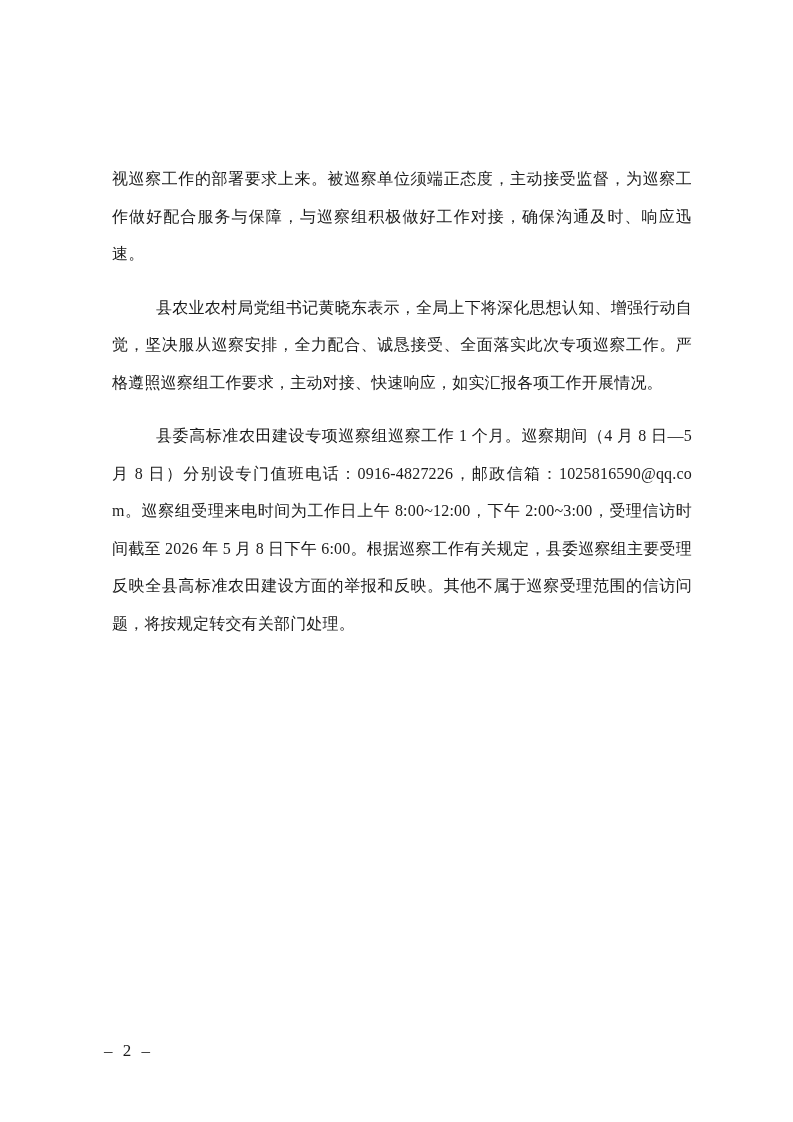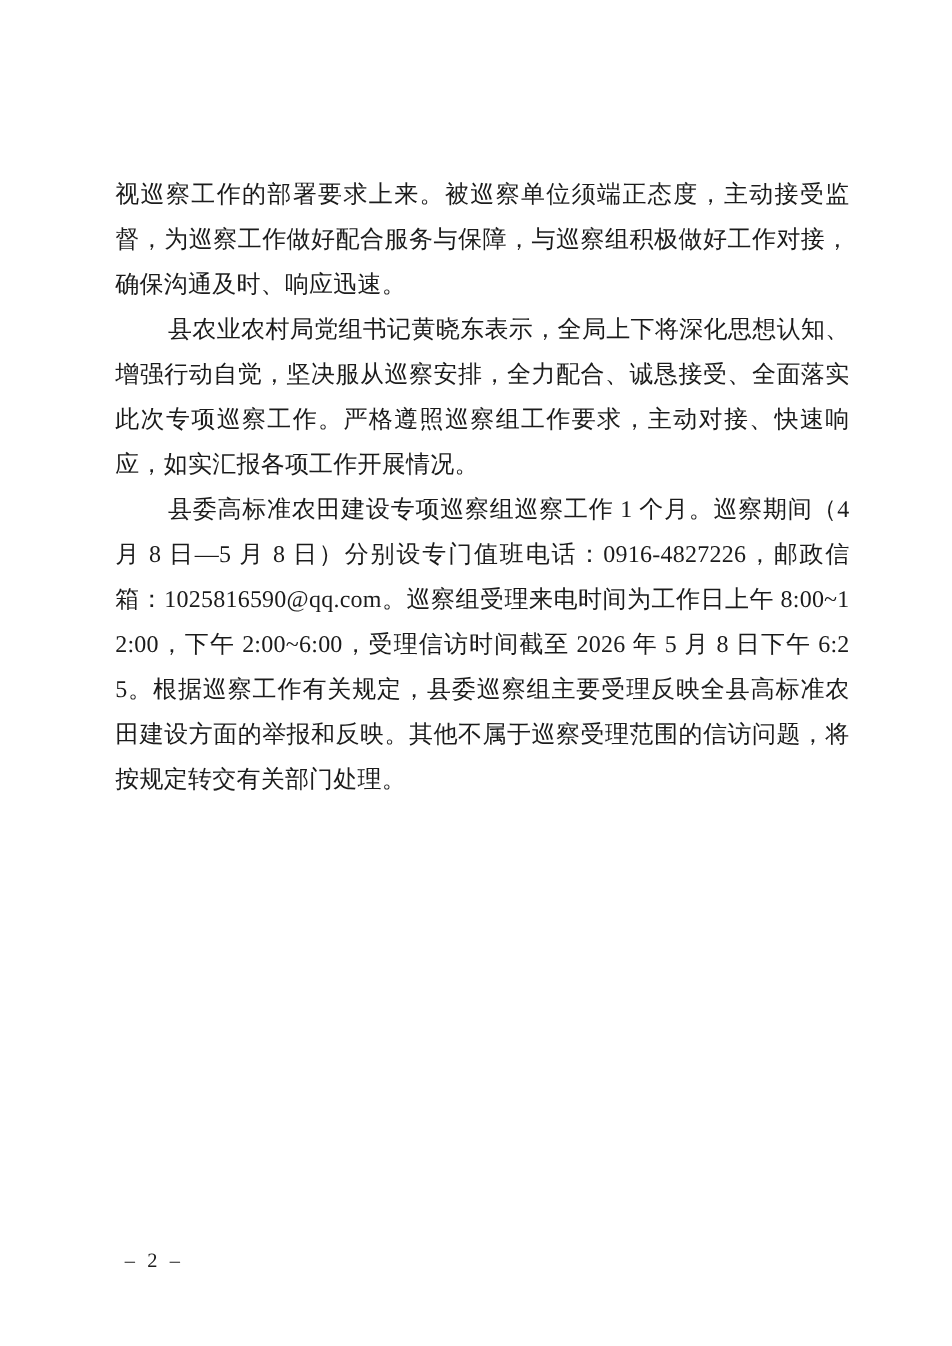--- a/index.html
+++ b/index.html
@@ -16,22 +16,22 @@
     font-family: "Liberation Serif", "DejaVu Serif", serif;
     color: #1b1b1b;
   }
   .doc-body {
     position: absolute;
     left: 96px;
     top: 144px;
     width: 612px;
   }
   .para {
-    margin: 0;
-    font-size: 20px;
+    margin: 16px;
+    font-size: 16px;
     line-height: 37.5px;
     text-align: justify;
     text-justify: inter-character;
     letter-spacing: 0.2px;
     word-break: break-all;
   }
   .para.indent {
     text-indent: 44px;
   }
   .page-number {
@@ -44,16 +44,16 @@
     white-space: pre;
   }
 </style>
 </head>
 <body>
 
 <div class="page">
   <div class="doc-body">
     <p class="para">视巡察工作的部署要求上来。被巡察单位须端正态度，主动接受监督，为巡察工作做好配合服务与保障，与巡察组积极做好工作对接，确保沟通及时、响应迅速。</p>
     <p class="para indent">县农业农村局党组书记黄晓东表示，全局上下将深化思想认知、增强行动自觉，坚决服从巡察安排，全力配合、诚恳接受、全面落实此次专项巡察工作。严格遵照巡察组工作要求，主动对接、快速响应，如实汇报各项工作开展情况。</p>
-    <p class="para indent">县委高标准农田建设专项巡察组巡察工作 1 个月。巡察期间（4 月 8 日—5 月 8 日）分别设专门值班电话：0916-4827226，邮政信箱：1025816590@qq.com。巡察组受理来电时间为工作日上午 8:00~12:00，下午 2:00~6:00，受理信访时间截至 2026 年 5 月 8 日下午 6:25。根据巡察工作有关规定，县委巡察组主要受理反映全县高标准农田建设方面的举报和反映。其他不属于巡察受理范围的信访问题，将按规定转交有关部门处理。</p>
+    <p class="para indent">县委高标准农田建设专项巡察组巡察工作 1 个月。巡察期间（4 月 8 日—5 月 8 日）分别设专门值班电话：0916-4827226，邮政信箱：1025816590@qq.com。巡察组受理来电时间为工作日上午 8:00~12:00，下午 2:00~3:00，受理信访时间截至 2026 年 5 月 8 日下午 6:00。根据巡察工作有关规定，县委巡察组主要受理反映全县高标准农田建设方面的举报和反映。其他不属于巡察受理范围的信访问题，将按规定转交有关部门处理。</p>
   </div>
   <div class="page-number">– 2 –</div>
 </div>
 
 </body></html>

